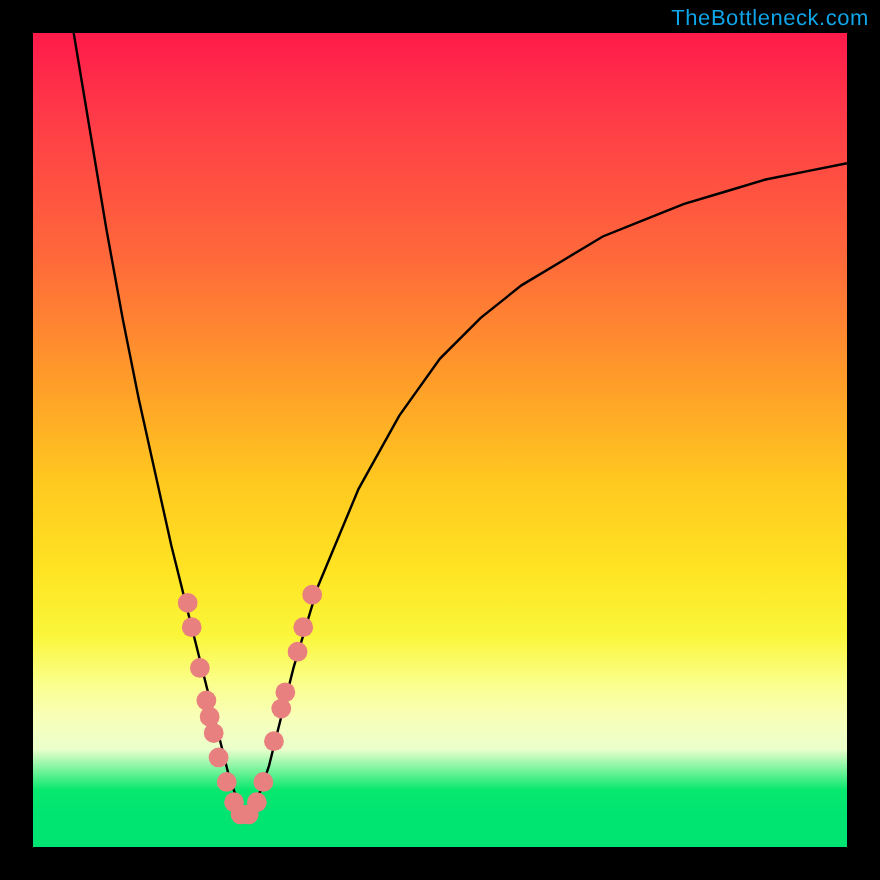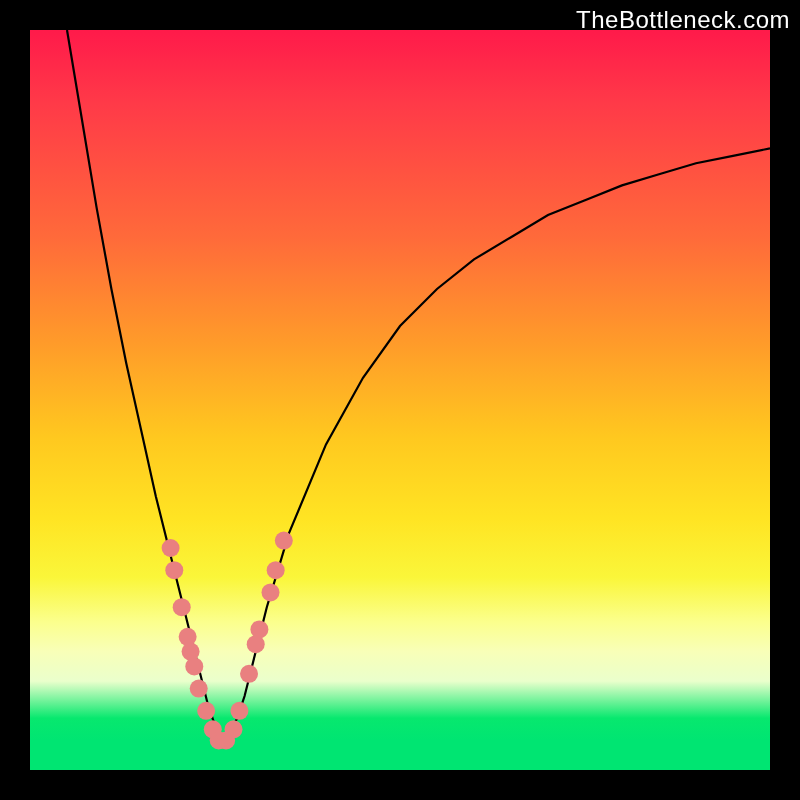--- a/index.html
+++ b/index.html
@@ -39,22 +39,22 @@
       #eaffcc 88%,
       #07e86e 93%,
       #00e572 96%,
       #00e572 100%
     );
   }
   .watermark {
     position: absolute;
     top: 6px;
     right: 10px;
-    color: #ffffff;
-    font-size: 24px;
+    color: #0ea5e9;
+    font-size: 20px;
     font-weight: 400;
     letter-spacing: 0.5px;
     user-select: none;
   }
   svg.curve {
     position: absolute;
     left: 0;
     top: 0;
     width: 740px;
     height: 740px;

